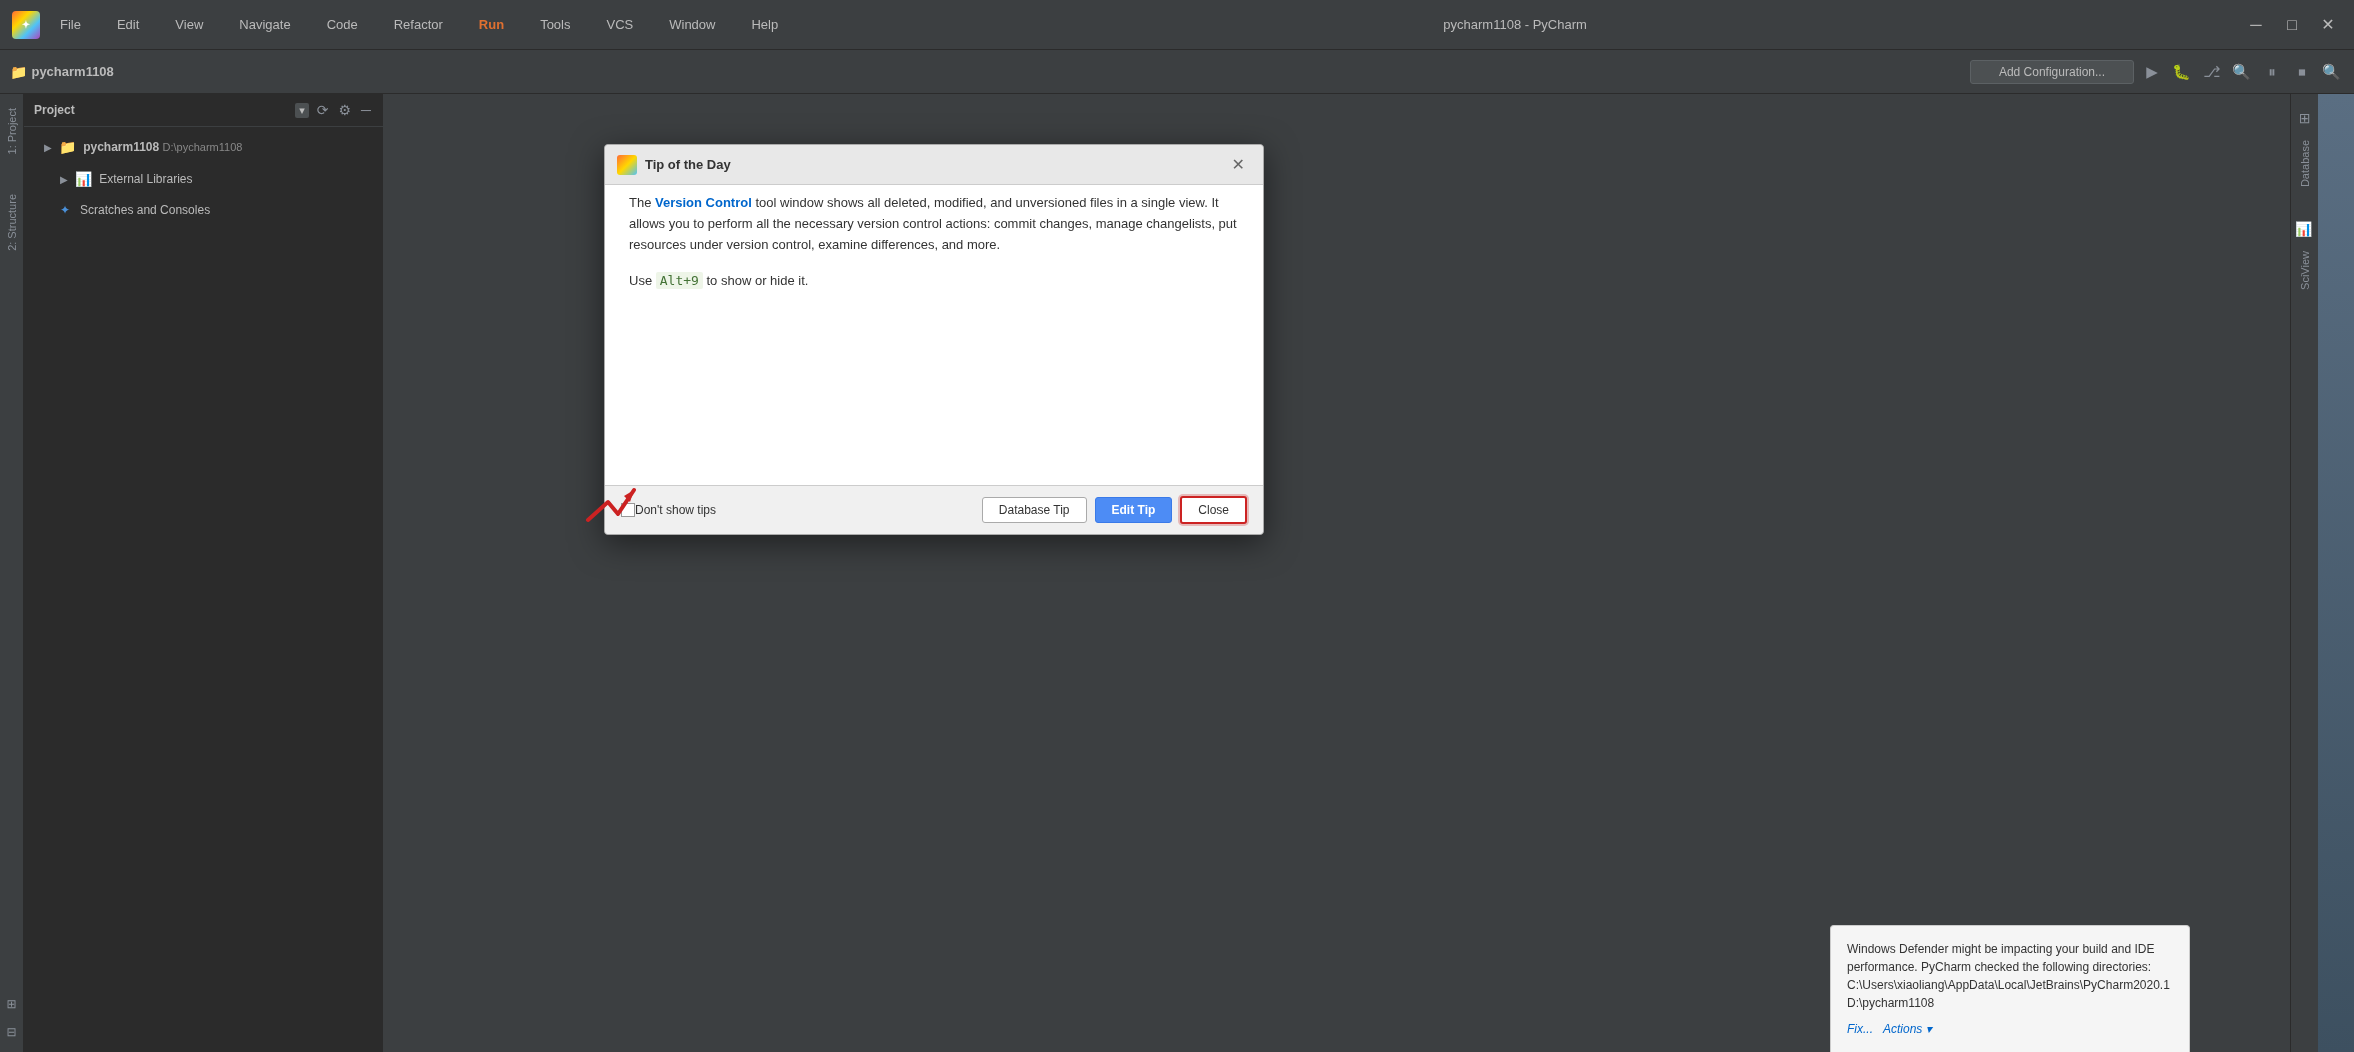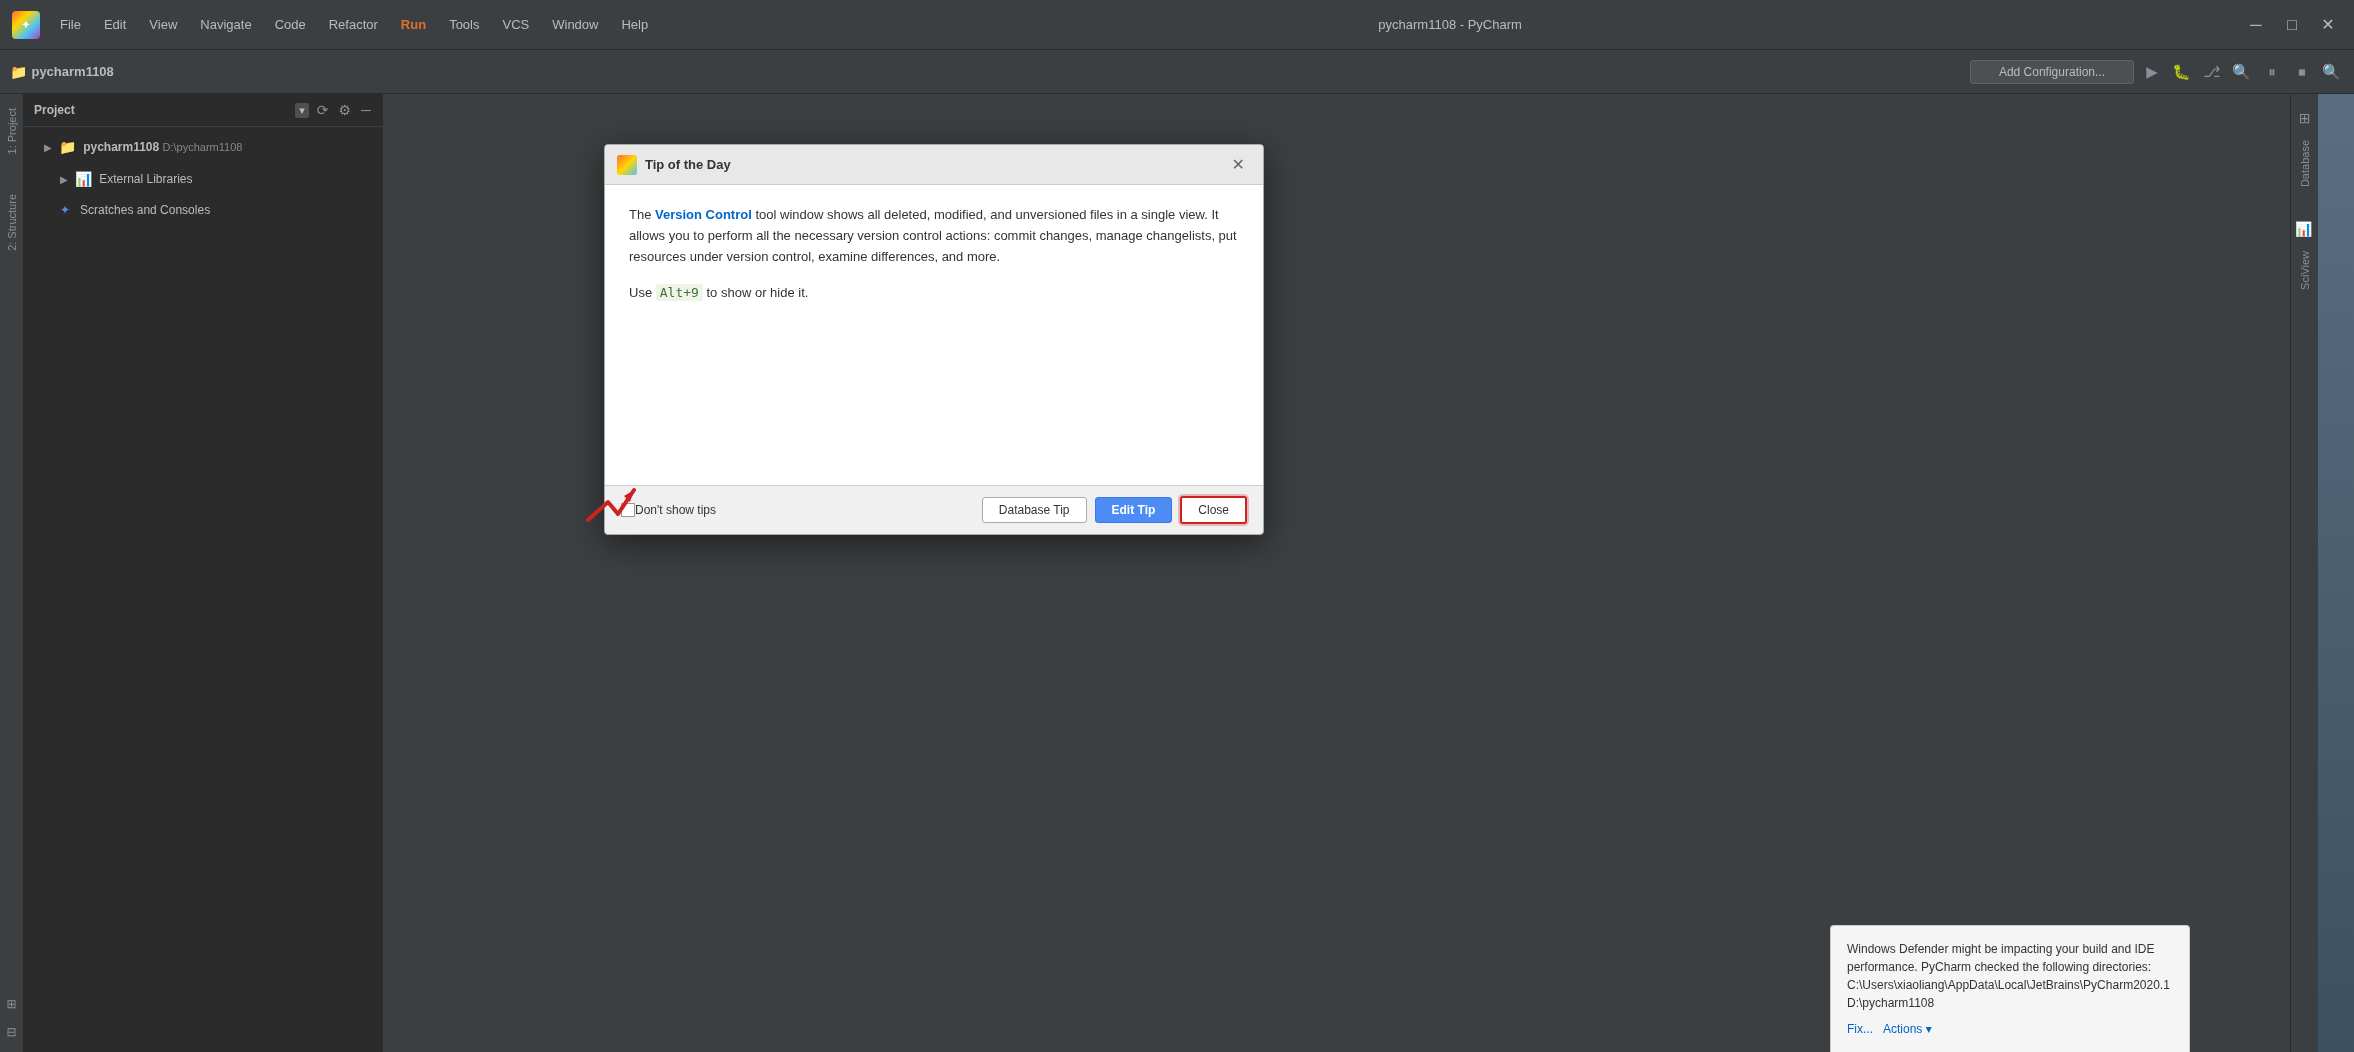--- a/index.html
+++ b/index.html
@@ -26,21 +26,21 @@
     .title-bar-logo {
       width: 28px; height: 28px;
       background: linear-gradient(135deg, #FF6B35, #FFD700, #4FC3F7, #AB47BC);
       border-radius: 4px;
       margin-right: 10px;
       flex-shrink: 0;
       display: flex; align-items: center; justify-content: center;
       font-size: 14px; font-weight: bold; color: white;
     }
     .title-bar-menu {
-      display: flex; gap: 3px; align-items: center;
+      display: flex; gap: 16px; align-items: center;
     }
     .menu-item {
       padding: 4px 10px;
       color: #bbbbbb;
       cursor: pointer;
       border-radius: 3px;
       font-size: 13px;
     }
     .title-bar-title {
       flex: 1;
@@ -228,21 +228,21 @@
     }
     .tip-dialog-close {
       cursor: pointer;
       color: #666666;
       font-size: 16px;
       padding: 2px 6px;
       border-radius: 3px;
     }
 
     .tip-dialog-body {
-      padding: 20px 24px;
+      padding: 8px 24px;
       background: white;
       min-height: 300px;
       font-size: 13px;
       line-height: 1.6;
       color: #333333;
     }
     .tip-text { margin-bottom: 16px; }
     .highlight-blue { color: #0066cc; font-weight: 600; }
     .highlight-green { color: #437235; background: #eef5e8; padding: 1px 4px; border-radius: 2px; font-family: monospace; }
 
@@ -321,20 +321,21 @@
     }
     .notification-text { margin-bottom: 8px; }
     .notification-links {
       display: flex;
       gap: 10px;
     }
     .notif-link {
       color: #0066cc;
       cursor: pointer;
       text-decoration: none;
+      font-style: italic;
     }
   </style>
 </head>
 <body>
 
 <div class="title-bar">
   <div class="title-bar-logo">
     <span style="font-size:10px;font-weight:bold;color:white;">✦</span>
   </div>
   <div class="title-bar-menu">

